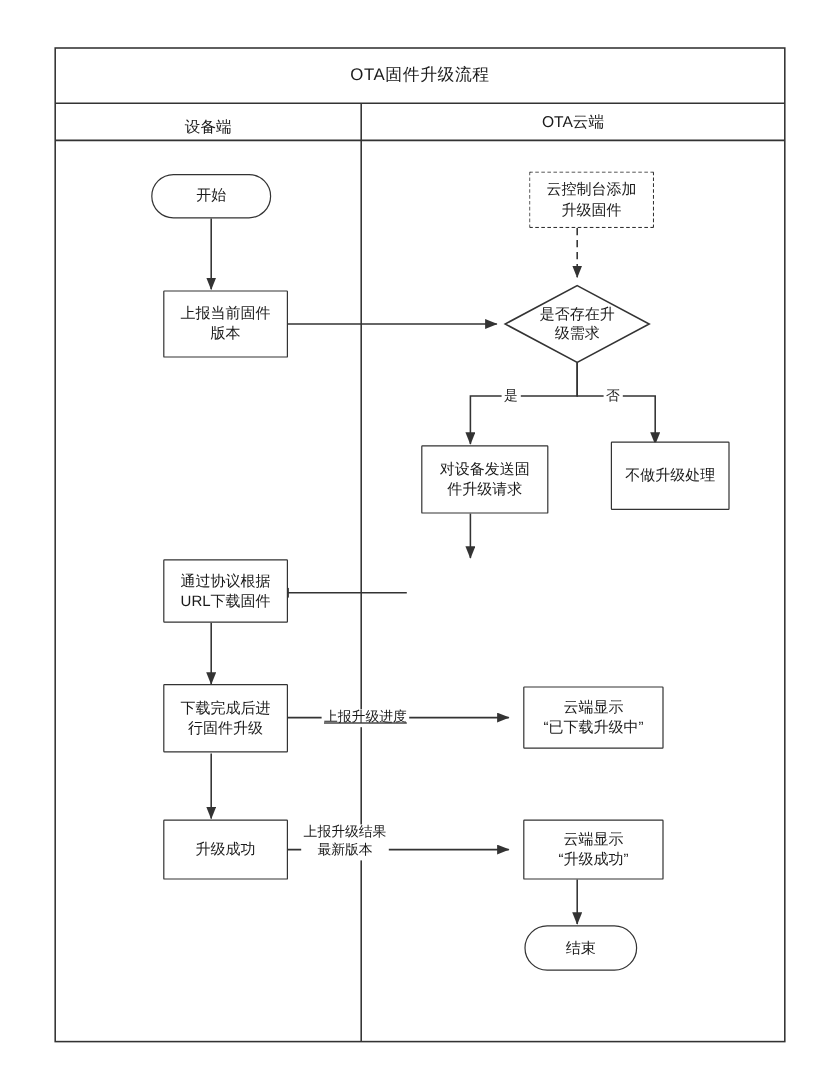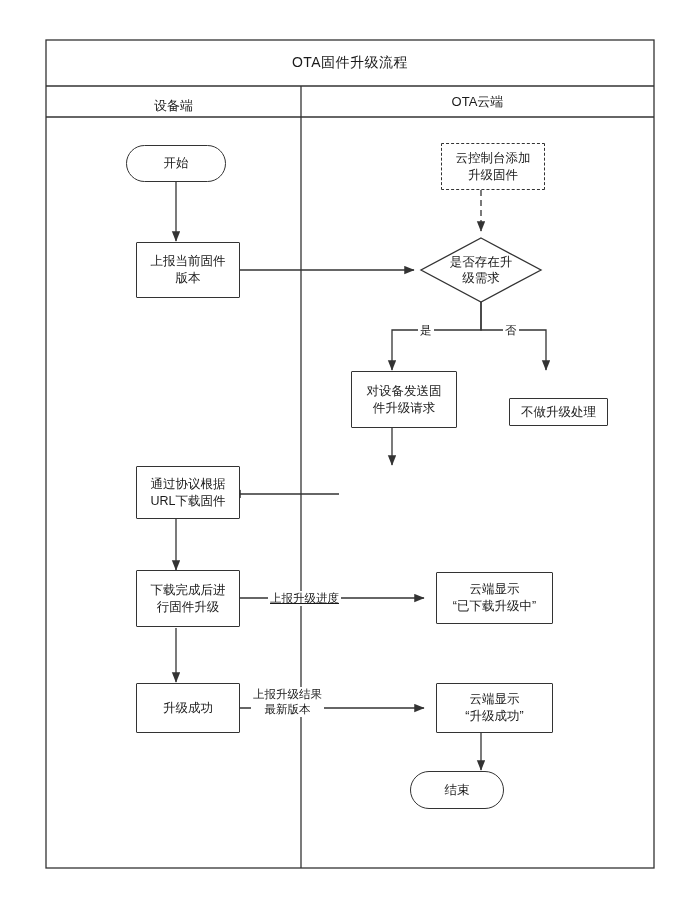--- a/index.html
+++ b/index.html
@@ -152,30 +152,30 @@
 升级固件</div>
 
   <div class="node diamond" style="left:421px; top:238px; width:120px; height:64px;">
     <span class="diamond-label">是否存在升
 级需求</span>
   </div>
 
   <div class="node rect" style="left:339px; top:371px; width:106px; height:57px;">对设备发送固
 件升级请求</div>
 
-  <div class="node rect" style="left:497px; top:398px; width:99px; height:28px;">不做升级处理</div>
+  <div class="node rect" style="left:497px; top:368px; width:99px; height:57px;">不做升级处理</div>
 
 
   <div class="node rect" style="left:424px; top:572px; width:117px; height:52px;">云端显示
 “已下载升级中”</div>
 
   <div class="node rect" style="left:424px; top:683px; width:117px; height:50px;">云端显示
 “升级成功”</div>
 
-  <div class="node round" style="left:410px; top:771px; width:94px; height:38px;">结束</div>
+  <div class="node round" style="left:437px; top:771px; width:94px; height:38px;">结束</div>
 
   <div class="edge-label" style="left:418px; top:323px;">是</div>
   <div class="edge-label" style="left:503px; top:323px;">否</div>
   <div class="edge-label" style="left:268px; top:591px;text-decoration:underline;">上报升级进度</div>
   <div class="edge-label" style="left:251px; top:687px;">上报升级结果
 最新版本</div>
 
 </div>
 
 </body></html>

